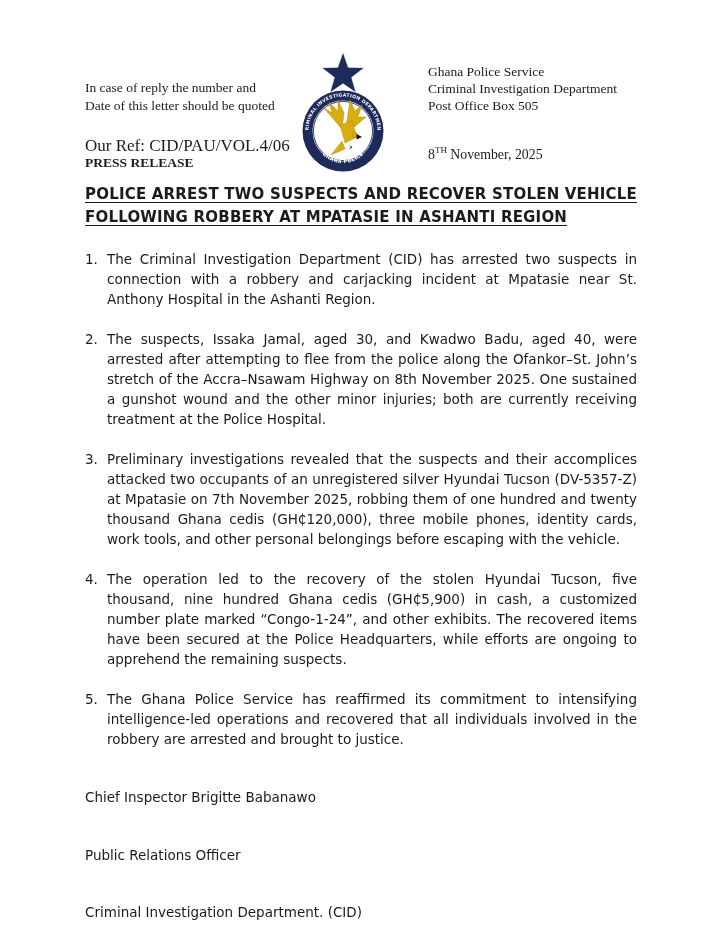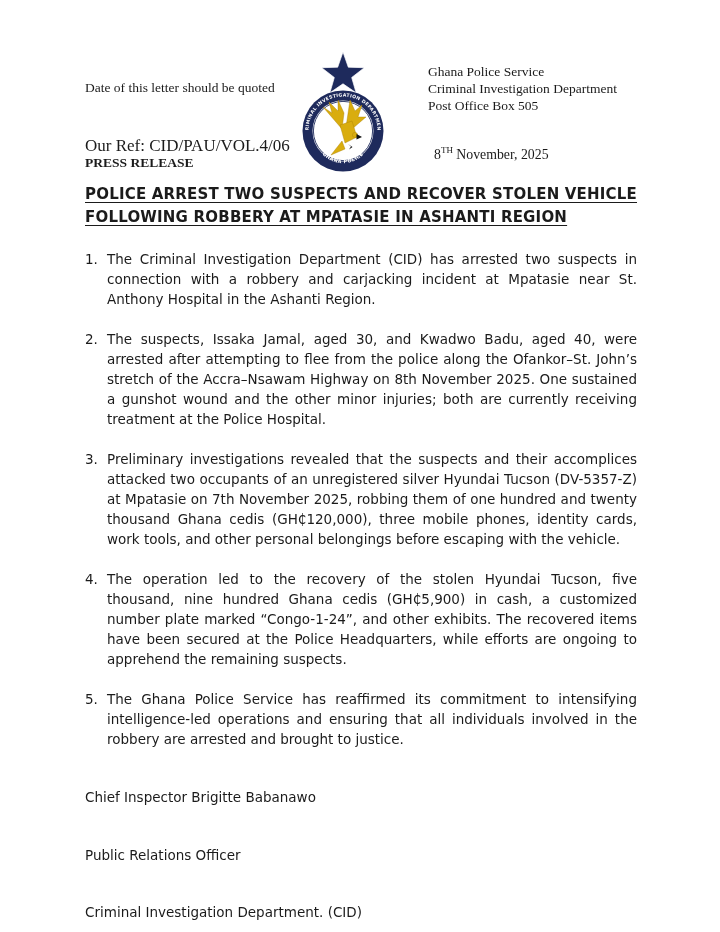--- a/index.html
+++ b/index.html
@@ -12,21 +12,21 @@
     overflow:hidden;
     margin:0 auto;
   }
   
   .serif{font-family:"Liberation Serif","DejaVu Serif",serif;}
   .reply-note{position:absolute;left:85px;top:79px;font-size:13.5px;line-height:18px;}
   .our-ref{position:absolute;left:85px;top:137px;font-size:17px;line-height:17px;}
   .press-release{position:absolute;left:85px;top:154px;font-size:13.5px;line-height:17px;font-weight:bold;}
   .crest{position:absolute;left:299px;top:50px;width:88px;height:124px;}
   .org-address{position:absolute;left:428px;top:63px;font-size:13.5px;line-height:17.2px;}
-  .date-line{position:absolute;left:428px;top:147px;font-size:13.8px;margin-left:6px;}
+  .date-line{position:absolute;left:428px;top:147px;font-size:13.8px;}
   .date-line sup{font-size:9px;vertical-align:super;line-height:0;}
   
   .main{position:absolute;left:85px;top:183px;width:552px;}
   .headline{
     font-weight:bold;font-size:15px;line-height:23px;
     text-align:justify;
     text-decoration:underline;
     text-underline-offset:3px;
     margin:0 0 9px 0;
     letter-spacing:0.2px;
@@ -37,20 +37,21 @@
   .signature{margin-top:27px;font-size:13.5px;}
   .signed-label{font-weight:bold;font-size:14px;margin-left:22px;margin-bottom:5px;}
   .sig-line{line-height:17.5px;margin-top:40px;}
 </style>
 </head>
 <body>
 
 <div class="page">
 
   <div class="reply-note serif">
+    <div>In case of reply the number and</div>
     <div>Date of this letter should be quoted</div>
   </div>
 
   <div class="our-ref serif">Our Ref: CID/PAU/VOL.4/06</div>
   <div class="press-release serif">PRESS RELEASE</div>
 
   <svg class="crest" viewBox="0 0 88 124" aria-hidden="true">
 
     <polygon points="44,2 49.3,17.2 65.3,17.7 52.7,27.5 57.1,42.8 44,33.8 30.9,42.8 35.3,27.5 22.7,17.7 38.7,17.2" fill="#1e2a5c" stroke="#ffffff" stroke-width="0.7"></polygon>
 
@@ -110,21 +111,21 @@
       <div class="ptext">Preliminary investigations revealed that the suspects and their accomplices attacked two occupants of an unregistered silver Hyundai Tucson (DV-5357-Z) at Mpatasie on 7th November 2025, robbing them of one hundred and twenty thousand Ghana cedis (GH₵120,000), three mobile phones, identity cards, work tools, and other personal belongings before escaping with the vehicle.</div>
     </div>
 
     <div class="para">
       <span class="num">4.</span>
       <div class="ptext">The operation led to the recovery of the stolen Hyundai Tucson, five thousand, nine hundred Ghana cedis (GH₵5,900) in cash, a customized number plate marked “Congo-1-24”, and other exhibits. The recovered items have been secured at the Police Headquarters, while efforts are ongoing to apprehend the remaining suspects.</div>
     </div>
 
     <div class="para">
       <span class="num">5.</span>
-      <div class="ptext">The Ghana Police Service has reaffirmed its commitment to intensifying intelligence-led operations and ensuring that all individuals involved in the robbery are arrested and brought to justice.</div>
+      <div class="ptext">The Ghana Police Service has reaffirmed its commitment to intensifying intelligence-led operations and recovered that all individuals involved in the robbery are arrested and brought to justice.</div>
     </div>
 
     <div class="signature">
       <div class="sig-line">Chief Inspector Brigitte Babanawo</div>
       <div class="sig-line">Public Relations Officer</div>
       <div class="sig-line">Criminal Investigation Department. (CID)</div>
     </div>
 
   </div>
 </div>

